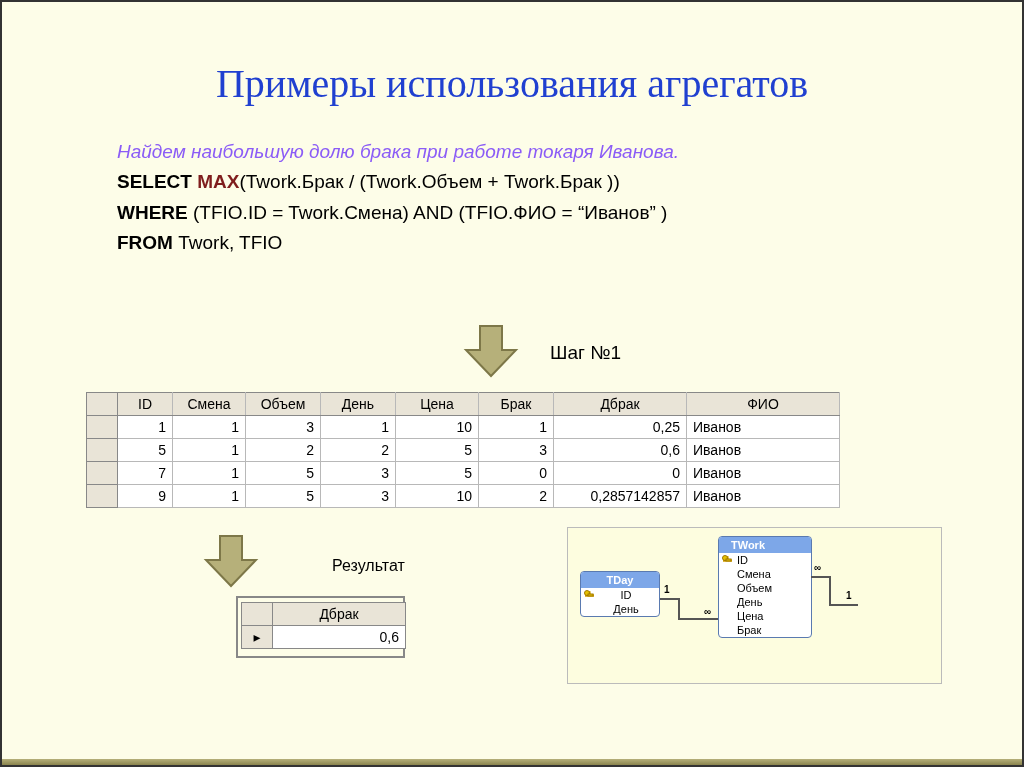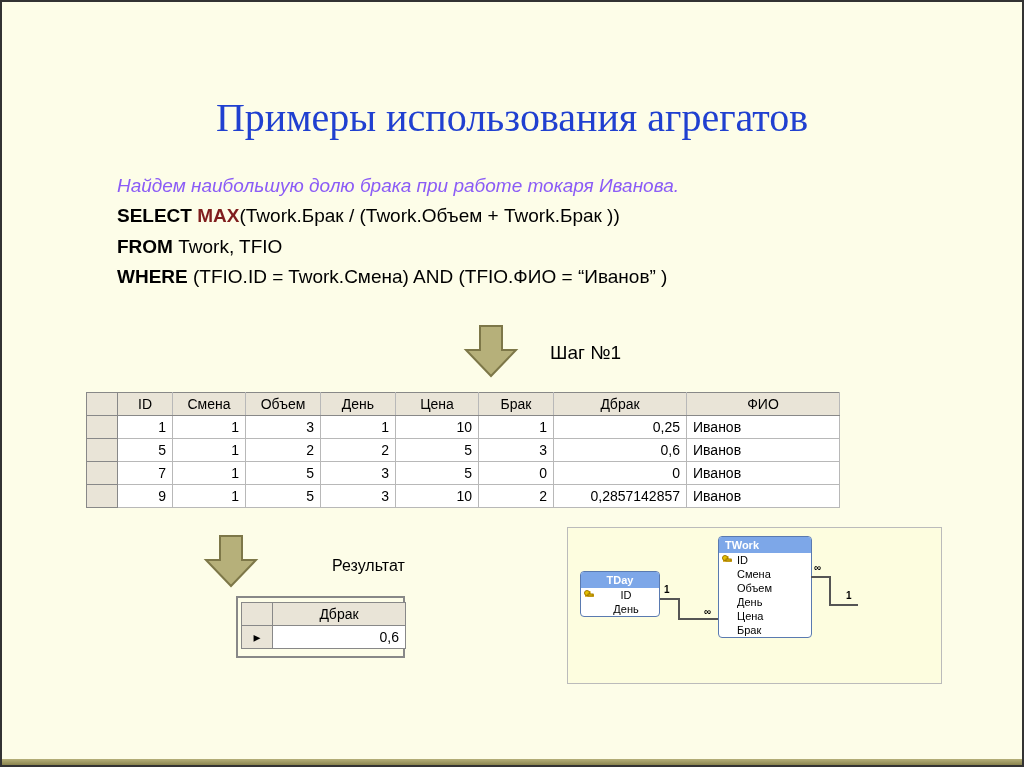--- a/index.html
+++ b/index.html
@@ -12,21 +12,21 @@
     position: relative;
     overflow: hidden;
     box-sizing: border-box;
     border: 2px solid #333;
   }
   .title {
     text-align: center;
     color: #2040d0;
     font-family: "Times New Roman", serif;
     font-size: 40px;
-    padding-top: 92px;
+    padding-top: 58px;
     font-weight: normal;
   }
   .body-text {
     margin: 30px 115px 0 115px;
     font-size: 19px;
     line-height: 1.6;
   }
   .intro {
     color: #8b5cf6;
     font-style: italic;
@@ -121,21 +121,21 @@
   }
   .schema-box {
     position:absolute;
     background:#fff;
     border:1px solid #5a7ab0;
     border-radius:4px;
   }
   .schema-box .hdr {
     background:#7da7e8;
     color:#fff;
-    padding:2px 6px;
+    padding:2px 12px;
     border-radius:3px 3px 0 0;
     font-weight:bold;
     font-size:11px;
   }
   .schema-box .fld {
     padding:1px 6px 1px 18px;
     position:relative;
     white-space:nowrap;
   }
   .schema-box .key::before {
@@ -168,24 +168,24 @@
 <body>
 
 <div class="title">Примеры использования агрегатов</div>
 
 <div class="body-text">
   <div class="intro">Найдем наибольшую долю брака при работе токаря Иванова.</div>
   <div class="sql-line">
     <span class="kw">SELECT </span><span class="kw-red">MAX</span><span>(Twork.Брак / (Twork.Объем + Twork.Брак ))</span>
   </div>
   <div class="sql-line">
+    <span class="kw">WHERE </span><span>(TFIO.ID = Twork.Смена) AND (TFIO.ФИО = “Иванов” )</span>
+  </div>
+  <div class="sql-line">
     <span class="kw">FROM </span><span>Twork, TFIO</span>
-  </div>
-  <div class="sql-line">
-    <span class="kw">WHERE </span><span>(TFIO.ID = Twork.Смена) AND (TFIO.ФИО = “Иванов” )</span>
   </div>
 </div>
 
 <div class="step-label">Шаг №1</div>
 
 <div class="arrow-down" style="left:460px;top:320px">
   <svg width="58" height="58">
       <polygon points="18,4 40,4 40,28 54,28 29,54 4,28 18,28" fill="#b6b07a" stroke="#7d7748" stroke-width="2"></polygon>
     </svg>
 </div>

